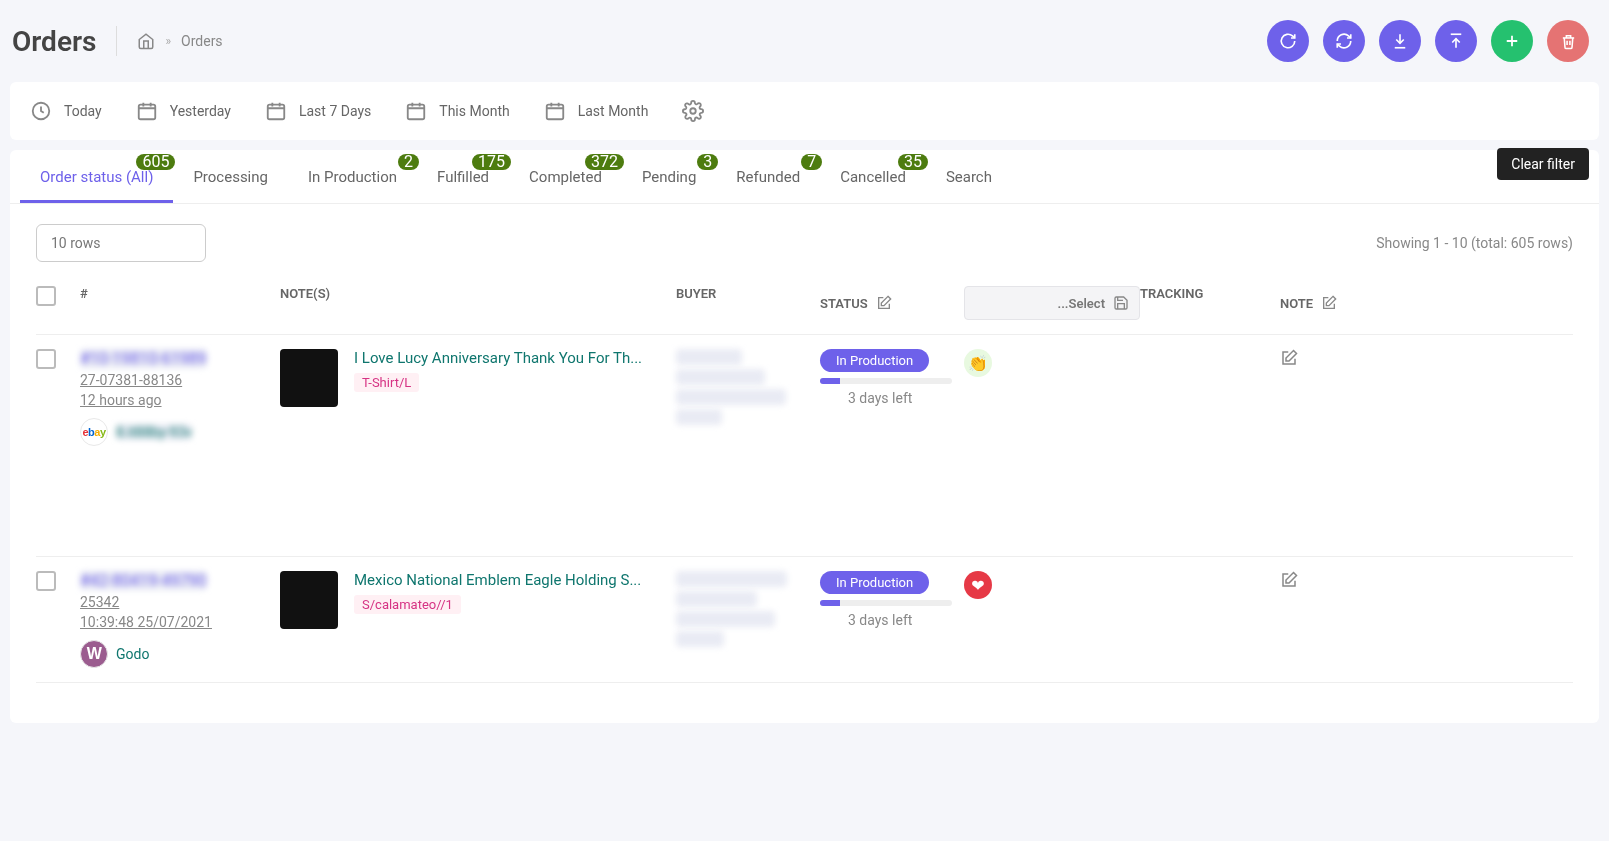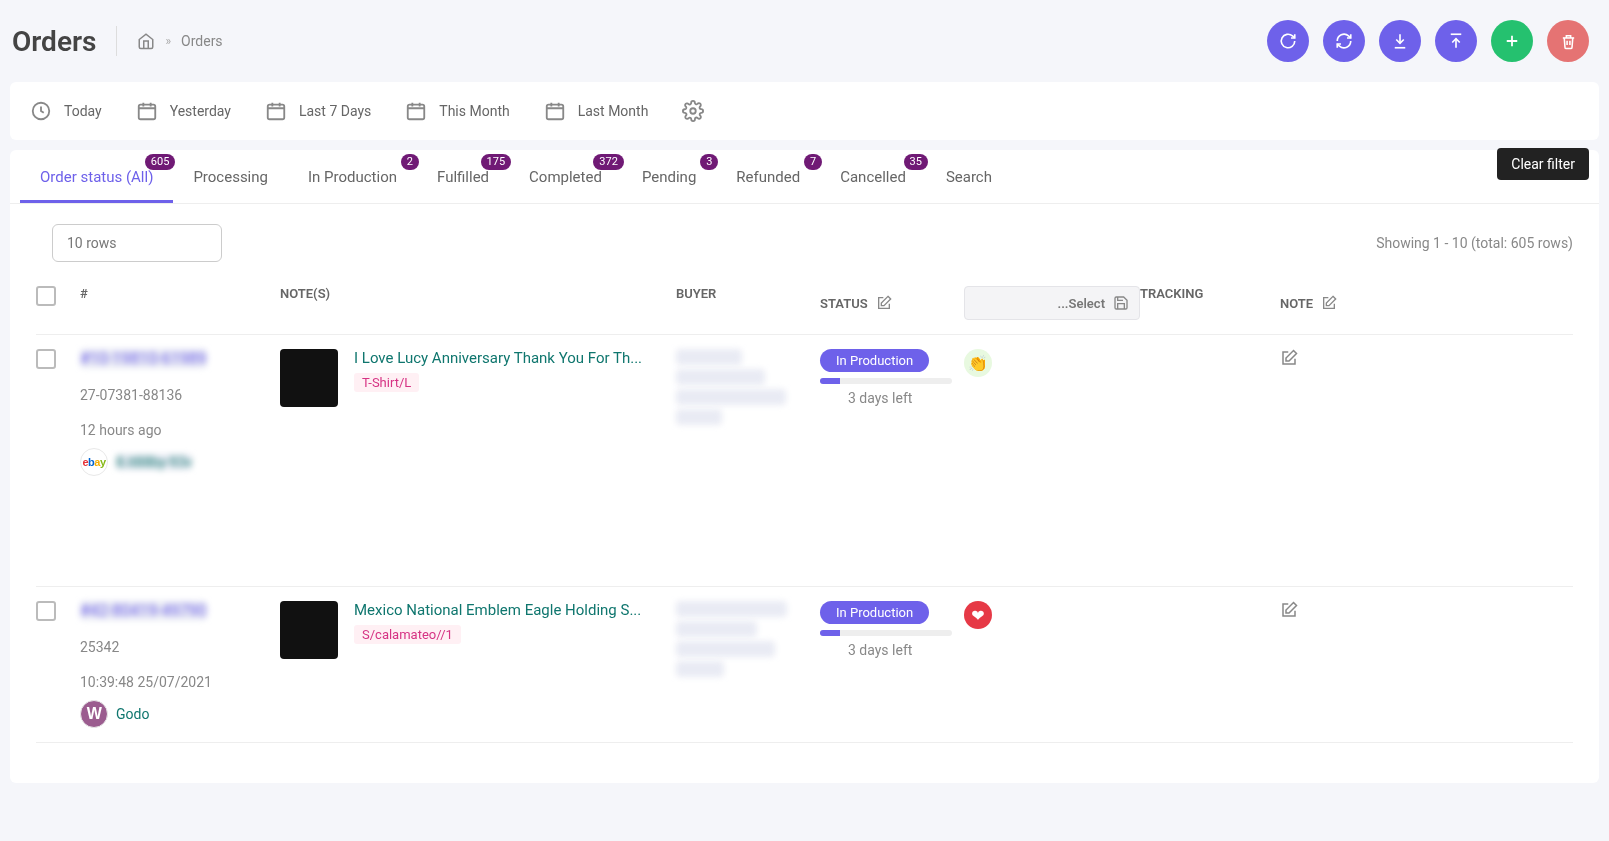--- a/index.html
+++ b/index.html
@@ -68,32 +68,32 @@
   display: flex; border-bottom: 1px solid #eee;
   padding: 0 10px;
 }
 .tab {
   padding: 18px 20px 14px; color: #666; cursor: pointer;
   position: relative; font-size: 15px;
 }
 .tab.active { color: #6e61ea; border-bottom: 3px solid #6e61ea; }
 .tab-badge {
   position: absolute; top: 4px; right: -2px;
-  background: #701a75; color: #fff; border-radius: 10px;
-  font-size: 11px; padding: 1px 6px; min-width: 18px;
+  background: #4d7c0f; color: #fff; border-radius: 10px;
+  font-size: 16px; padding: 1px 6px; min-width: 18px;
   text-align: center; line-height: 14px;
 }
 
 .meta-row {
   display: flex; justify-content: space-between; align-items: center;
   padding: 20px 26px 10px;
 }
 .rows-select {
   border: 1px solid #ccc; border-radius: 6px; padding: 10px 14px;
-  color: #777; width: 170px; margin-left: 16px;
+  color: #777; width: 170px;
 }
 .showing { color: #888; }
 
 .table { padding: 0 26px; }
 .row { display: flex; border-bottom: 1px solid #eee; padding: 14px 0; }
 .row.head { font-weight: 600; color: #666; font-size: 13px; }
 .c-chk  { width: 44px; }
 .c-id   { width: 200px; }
 .c-item { width: 396px; display: flex; gap: 16px; }
 .c-buy  { width: 144px; }
@@ -111,21 +111,21 @@
   background: #f4f4f6; border: 1px solid #e4e4e8; border-radius: 4px;
   padding: 8px 10px; display: flex; align-items: center; gap: 8px;
   color: #777;
 }
 
 .blurred {
   display: inline-block; background: #e9ebf4; color: transparent;
   border-radius: 4px; filter: blur(3px);
 }
 .ord-link { color: #6e61ea; font-size: 16px; }
-.sub { color: #888; font-size: 14px; margin-top: 19px; }
+.sub { color: #888; font-size: 14px; margin-top: 4px; text-decoration: underline; }
 
 .src-chip { display: flex; align-items: center; gap: 8px; margin-top: 10px; }
 .src-logo {
   width: 28px; height: 28px; border-radius: 50%; background: #fff;
   border: 1px solid #e8e8e8; display: flex; align-items: center;
   justify-content: center; font-size: 11px; font-weight: 700;
   font-family: Arial, sans-serif; letter-spacing: -0.5px;
 }
 .woo-logo { background: #9b5c8f; color: #fff; font-size: 16px; }
 .src-name { color: #0f766e; }

